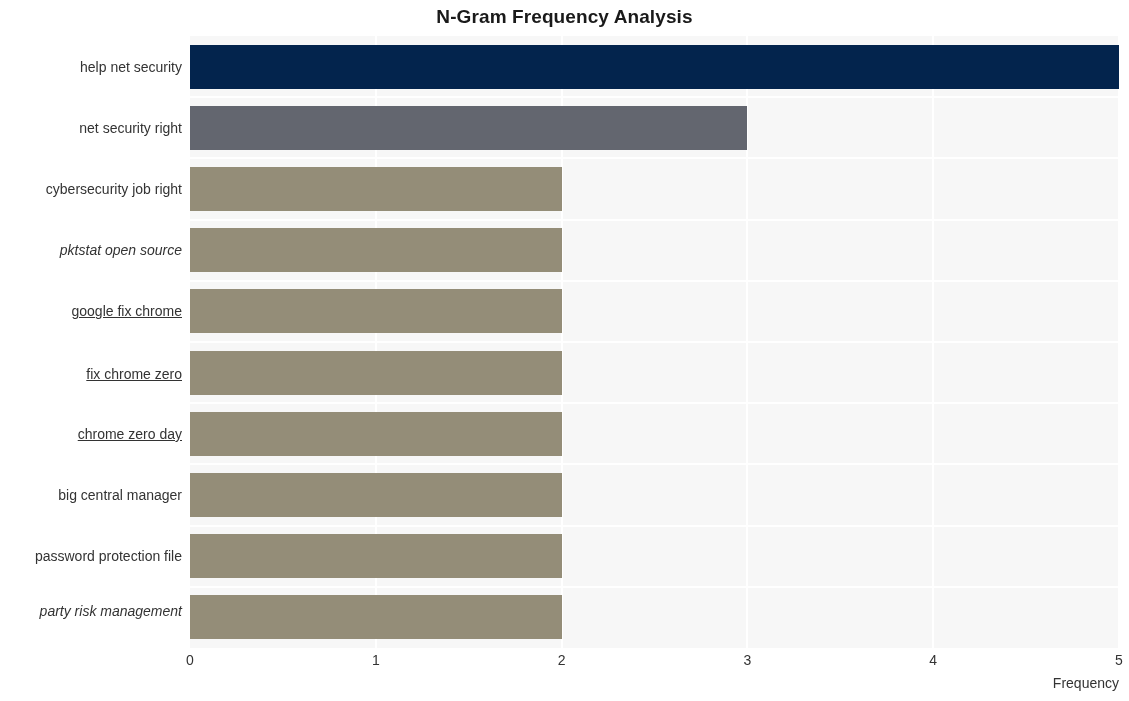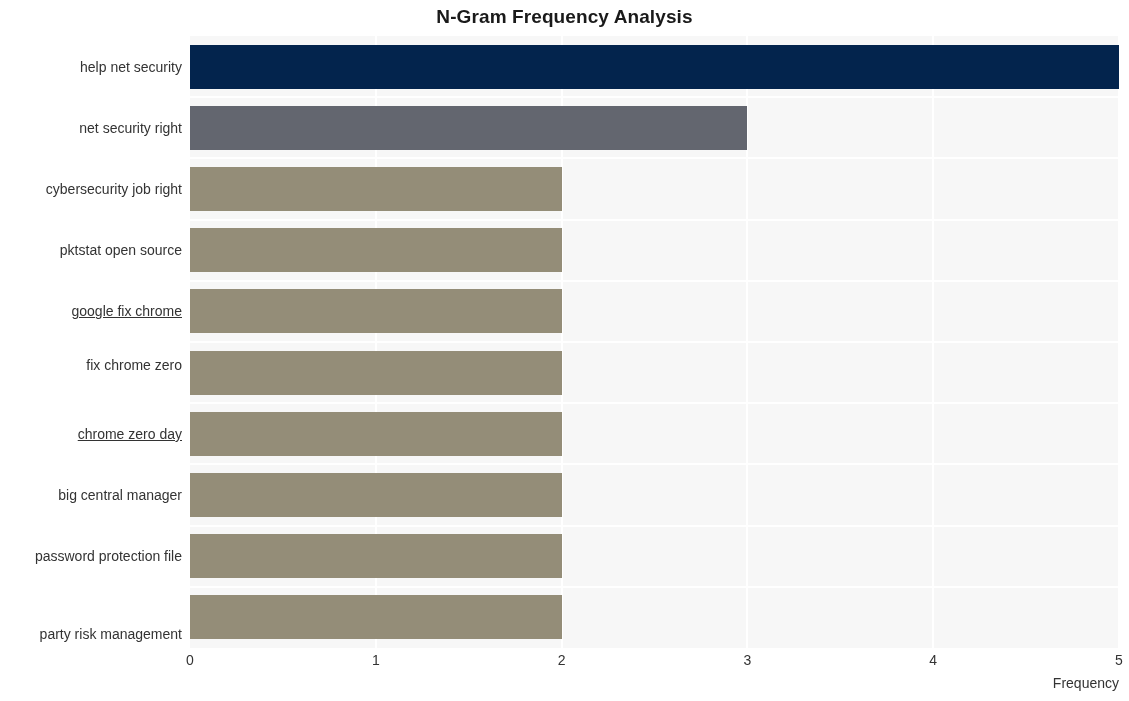--- a/index.html
+++ b/index.html
@@ -136,27 +136,27 @@
         <div class="bar" title="big central manager: 2" style="top: 437px; width: 371.6px; background: rgb(148, 141, 120);"></div>
         <div class="bar" title="password protection file: 2" style="top: 498.2px; width: 371.6px; background: rgb(148, 141, 120);"></div>
         <div class="bar" title="party risk management: 2" style="top: 559.4px; width: 371.6px; background: rgb(148, 141, 120);"></div>
       </div>
   </div>
 
   <div id="ylabels">
       <div class="ylabel" style="top: 22.6px;">help net security</div>
       <div class="ylabel" style="top: 83.8px;">net security right</div>
       <div class="ylabel" style="top: 145px;">cybersecurity job right</div>
-      <div class="ylabel" style="top: 206.2px;">pktstat open source</div>
+      <div class="ylabel" style="top: 206.2px; font-style: italic;">pktstat open source</div>
       <div class="ylabel" style="top: 267.4px; text-decoration: underline;">google fix chrome</div>
-      <div class="ylabel" style="top: 321px;">fix chrome zero</div>
+      <div class="ylabel" style="top: 330px; text-decoration: underline;">fix chrome zero</div>
       <div class="ylabel" style="top: 389.8px; text-decoration: underline;">chrome zero day</div>
       <div class="ylabel" style="top: 451px; margin-left: 44px;">big central manager</div>
       <div class="ylabel" style="top: 512.2px;">password protection file</div>
-      <div class="ylabel" style="top: 590px;">party risk management</div>
+      <div class="ylabel" style="top: 567px; font-style: italic;">party risk management</div>
     </div>
 
   <div id="xticks">
       <div class="xtick" style="left: 190px;">0</div>
       <div class="xtick" style="left: 375.8px;">1</div>
       <div class="xtick" style="left: 561.6px;">2</div>
       <div class="xtick" style="left: 747.4px;">3</div>
       <div class="xtick" style="left: 933.2px;">4</div>
       <div class="xtick" style="left: 1119px;">5</div>
     </div>

